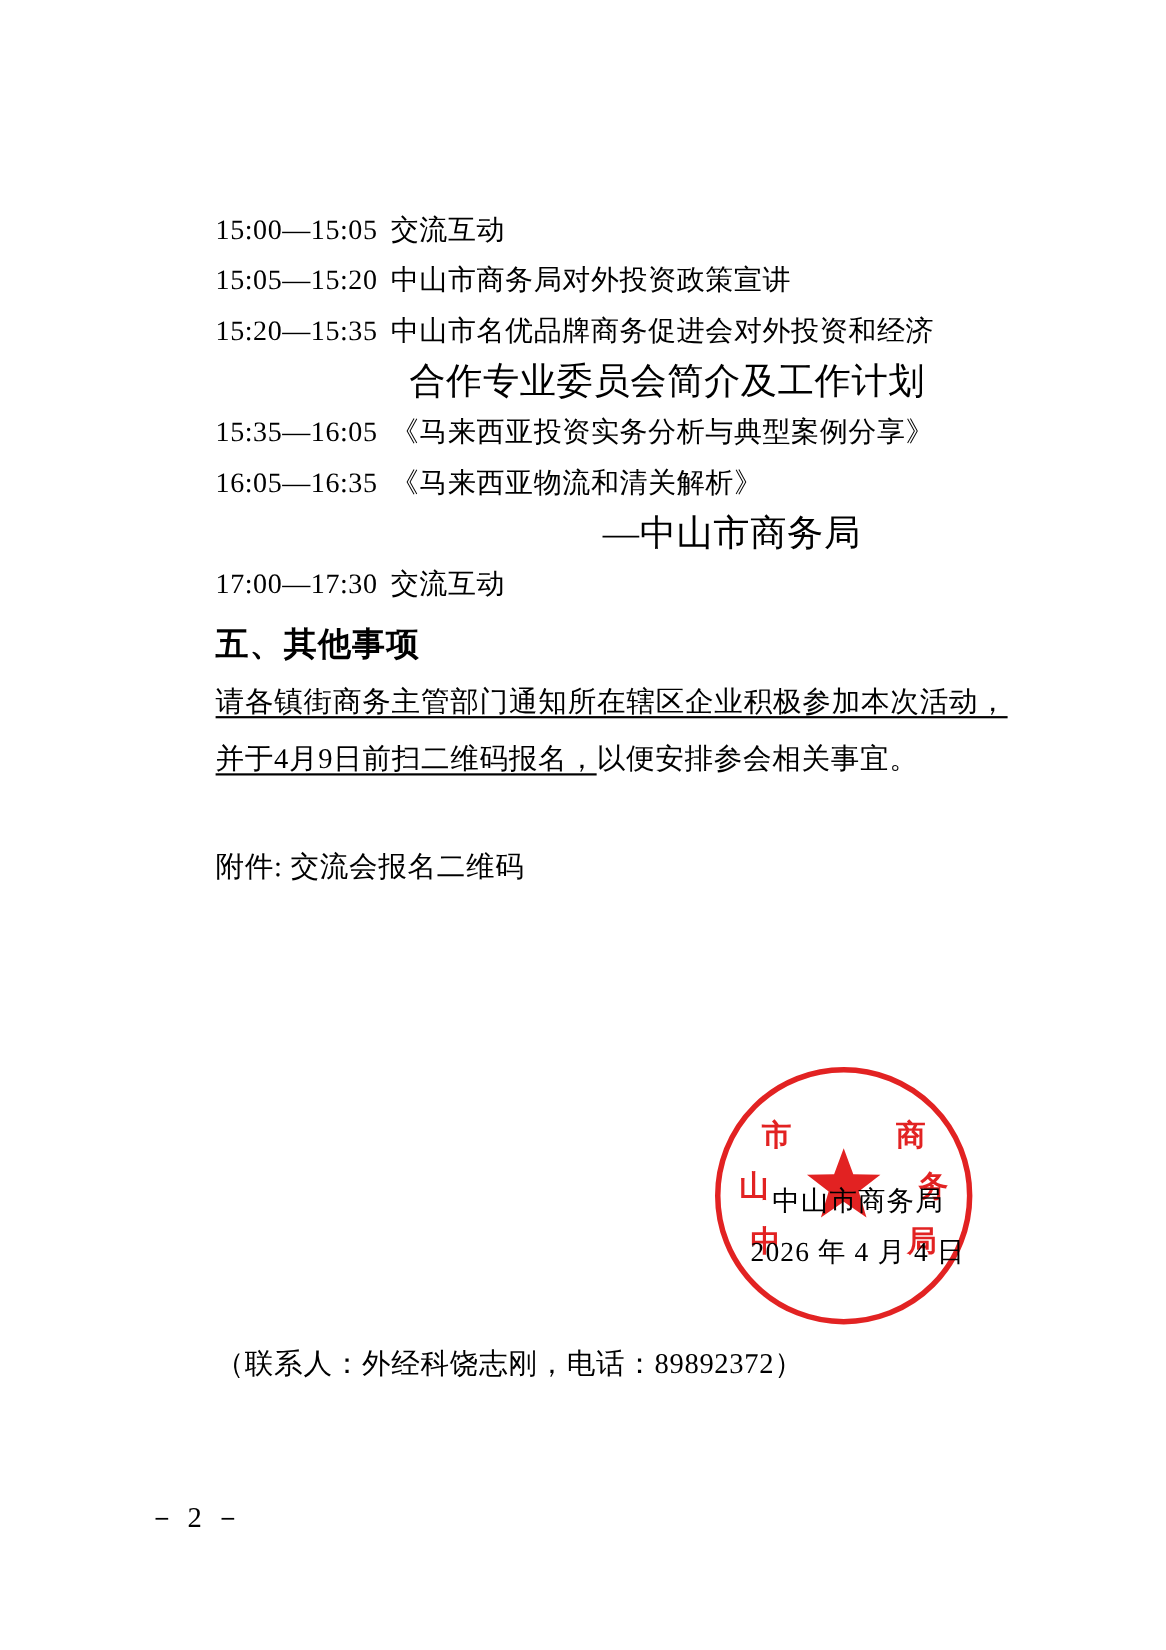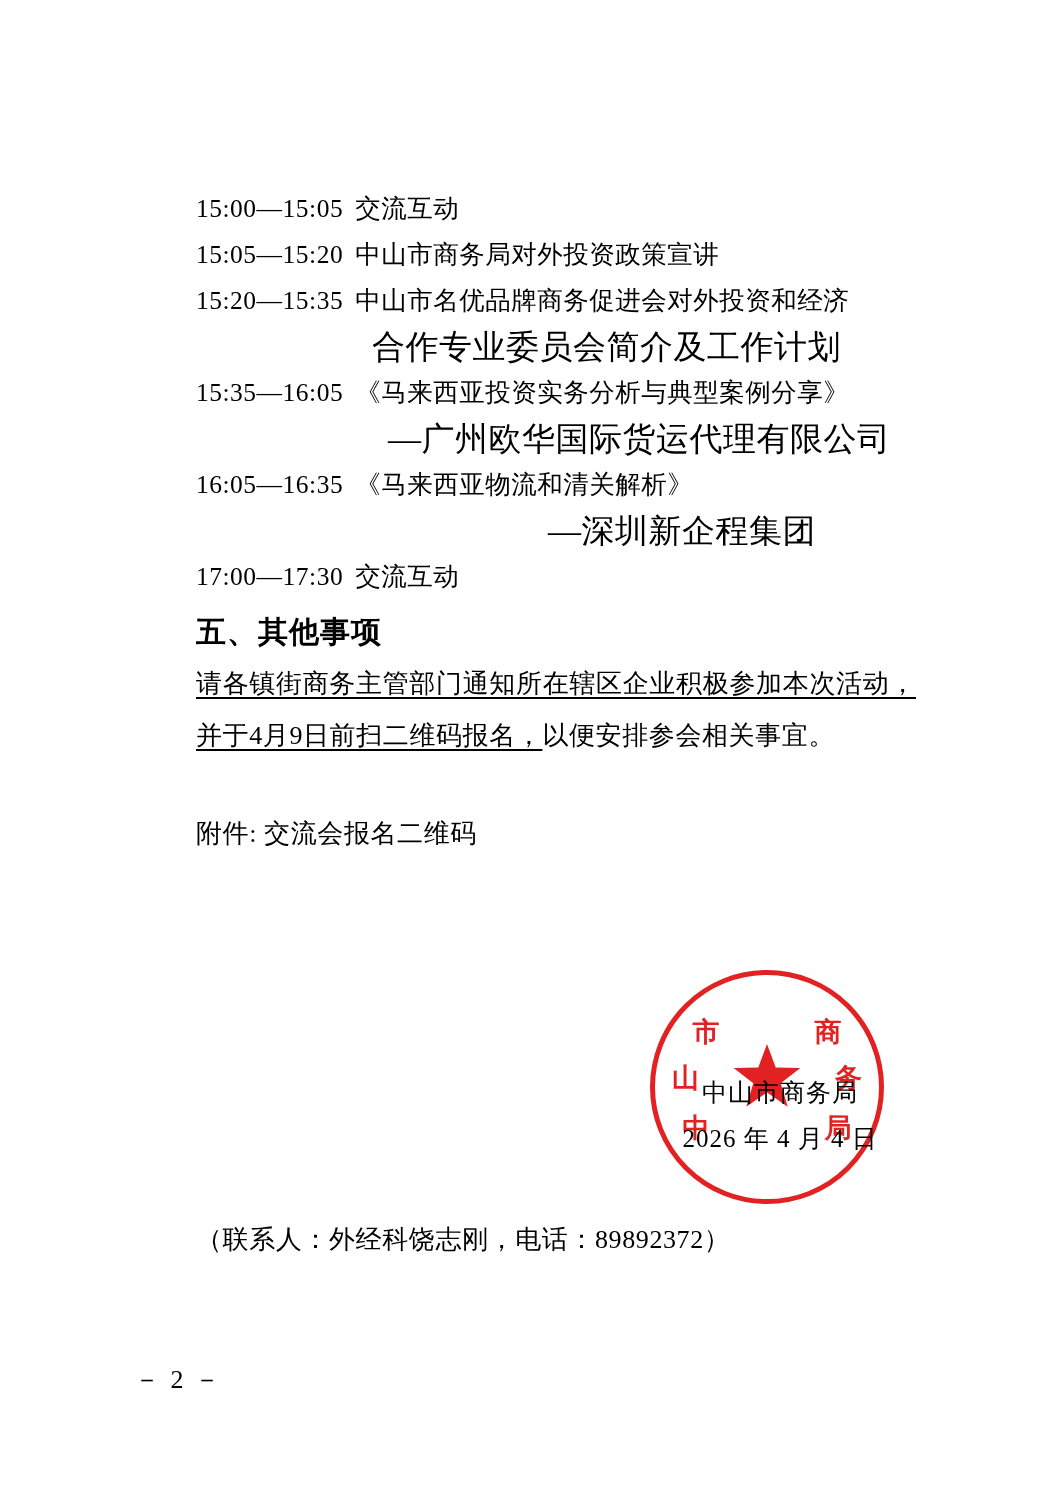--- a/index.html
+++ b/index.html
@@ -197,29 +197,28 @@
           <span class="sched-desc">中山市名优品牌商务促进会对外投资和经济</span>
         </div>
         <div class="sched-cont indent-1">合作专业委员会简介及工作计划</div>
       </li>
 
       <li>
         <div class="sched-row">
           <span class="sched-time">15:35—16:05</span>
           <span class="sched-desc">《马来西亚投资实务分析与典型案例分享》</span>
         </div>
-        <div class="sched-cont indent-2">—广州欧华国际货运代理有限公司</div>
       </li>
 
       <li>
         <div class="sched-row">
           <span class="sched-time">16:05—16:35</span>
           <span class="sched-desc">《马来西亚物流和清关解析》</span>
         </div>
-        <div class="sched-cont indent-3">—深圳新企程集团</div>
+        <div class="sched-cont indent-3">—中山市商务局</div>
       </li>
 
       <li>
         <div class="sched-row">
         </div>
       </li>
 
       <li>
         <div class="sched-row">
           <span class="sched-time">17:00—17:30</span>

